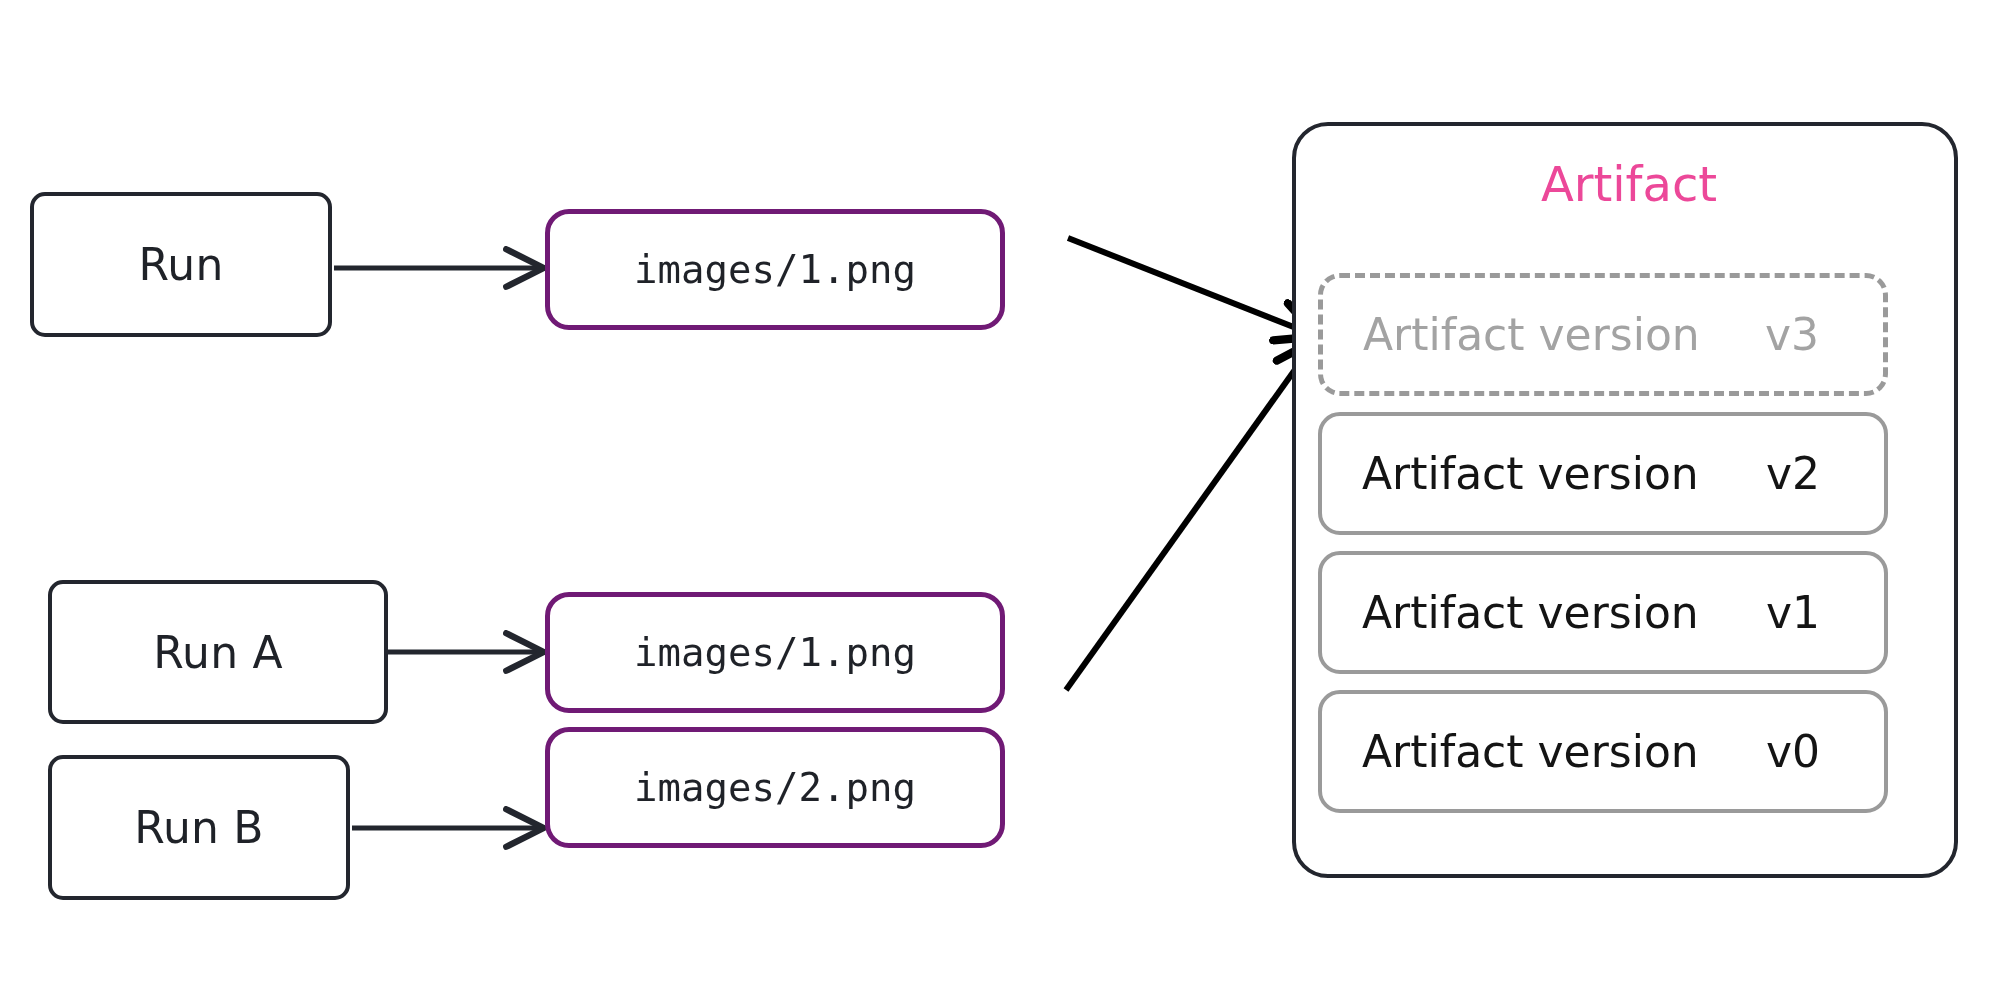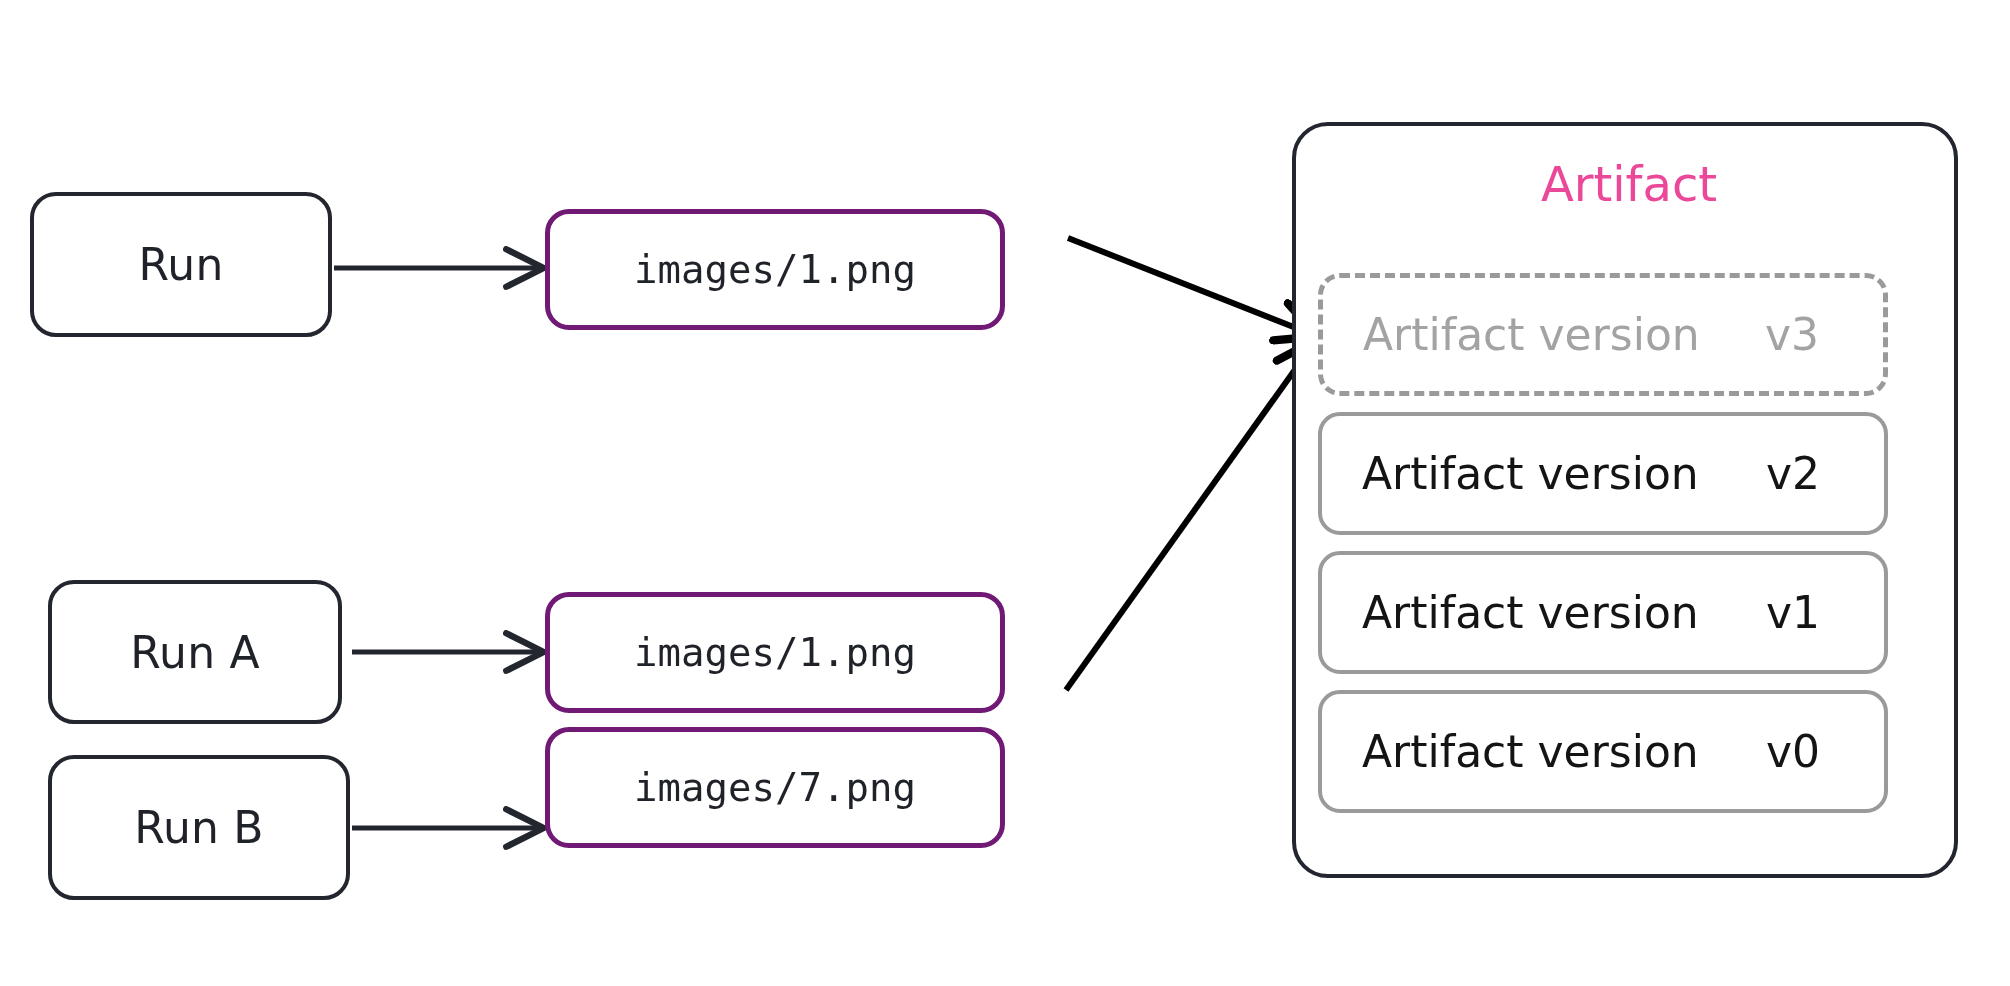--- a/index.html
+++ b/index.html
@@ -11,21 +11,21 @@
   }
   #stage{position:absolute;left:0;top:0;width:2010px;height:986px;}
 
   
   .node{
     position:absolute;box-sizing:border-box;
     display:flex;align-items:center;justify-content:center;
     background:#ffffff;
   }
   .run-node{
-    border:4px solid #23262e;border-radius:26px;
+    border:4px solid #23262e;border-radius:15px;
     font-size:44px;letter-spacing:.2px;
   }
   .group-box{
     border:4px solid #23262e;border-radius:34px;
     display:block;background:#ffffff;
   }
   .group-title{
     position:absolute;left:0;right:0;text-align:center;
     font-size:46px;color:#1f2228;white-space:nowrap;
   }
@@ -102,35 +102,35 @@
 
   <div class="node run-node" style="left:30px;top:192px;width:302px;height:145px;">
     <span>Run</span>
   </div>
 
 
   <div class="node file-node" style="left:545px;top:209px;width:460px;height:121px;">
     <span>images/1.png</span>
   </div>
 
-  <div class="node run-node" style="left:48px;top:580px;width:294px;height:144px;">
+  <div class="node run-node" style="left:48px;top:580px;width:340px;height:144px;">
     <span>Run A</span>
   </div>
 
   <div class="node run-node" style="left:48px;top:755px;width:302px;height:145px;align-items:center;">
     <span>Run B</span>
   </div>
 
 
   <div class="node file-node" style="left:545px;top:592px;width:460px;height:121px;">
     <span>images/1.png</span>
   </div>
 
   <div class="node file-node" style="left:545px;top:727px;width:460px;height:121px;">
-    <span>images/7.png</span>
+    <span>images/2.png</span>
   </div>
 
   <div class="artifact-box" style="position:absolute;left:1292px;top:122px;width:658px;height:748px;">
     <div class="artifact-title" style="top:30px;">Artifact</div>
   </div>
 
   <div class="version-row draft" style="left:1318px;top:273px;width:570px;height:123px;">
     <span class="vlabel">Artifact version</span>
     <span class="vnum">v3</span>
   </div>

